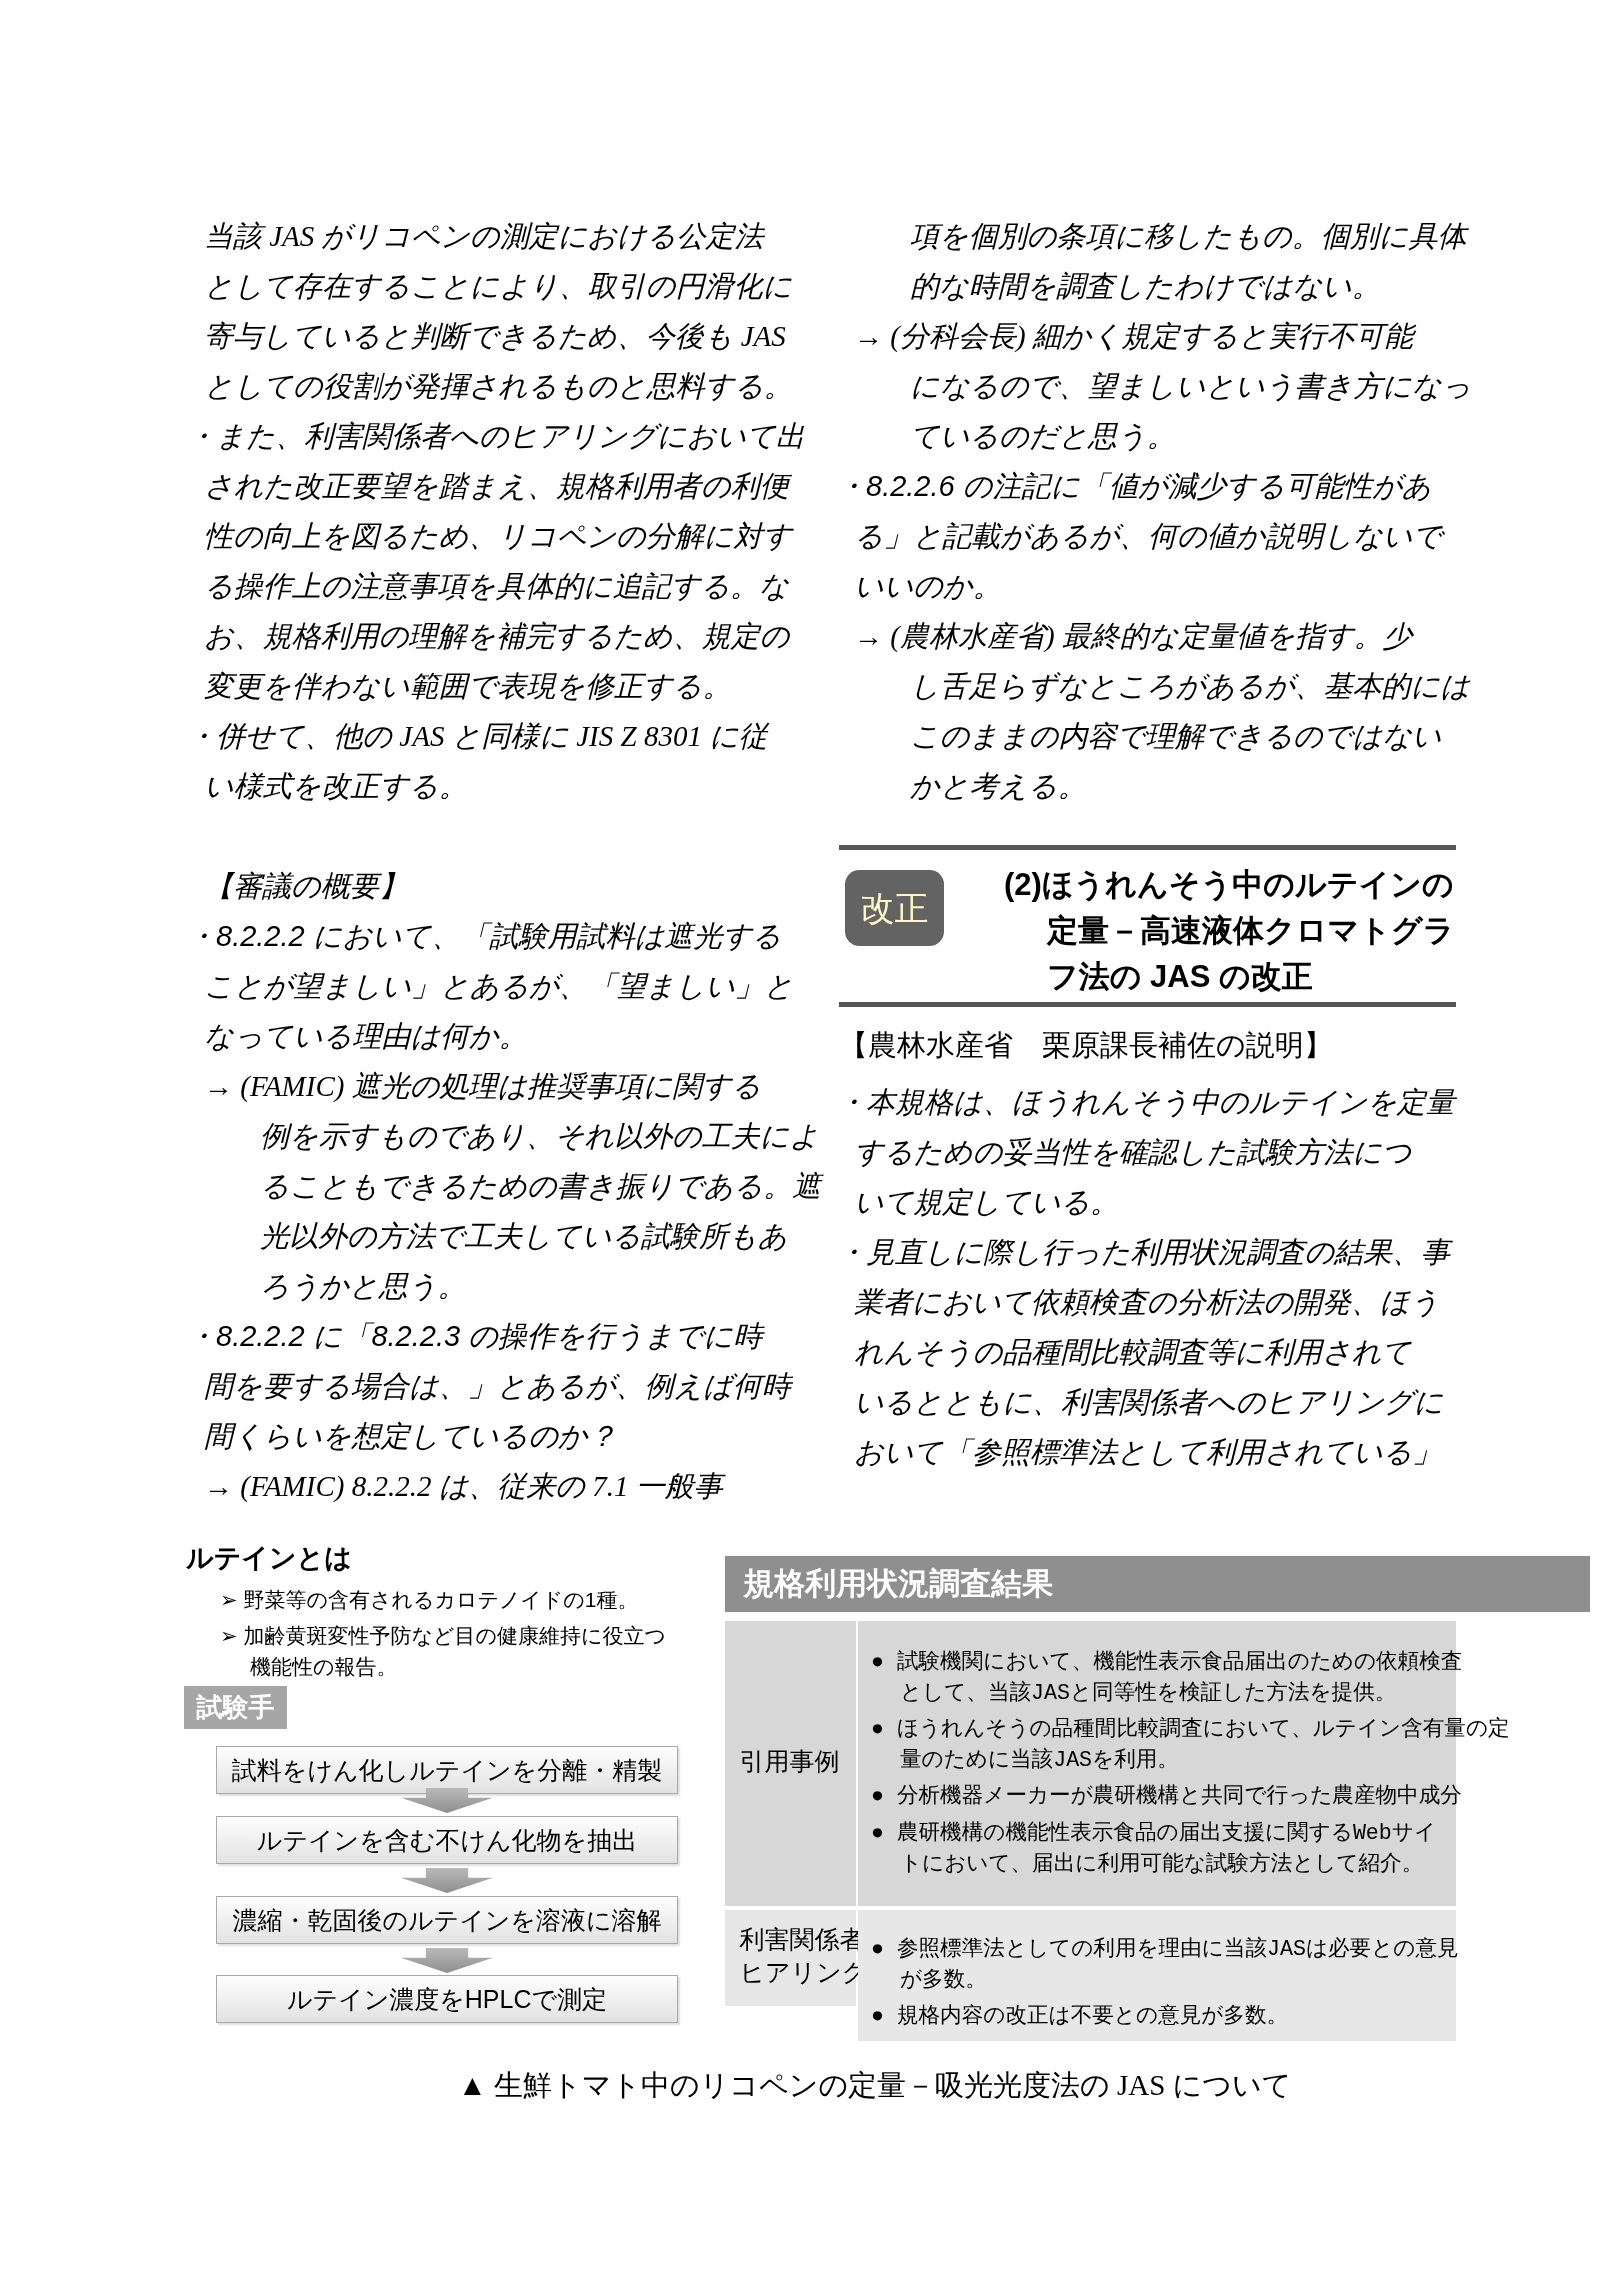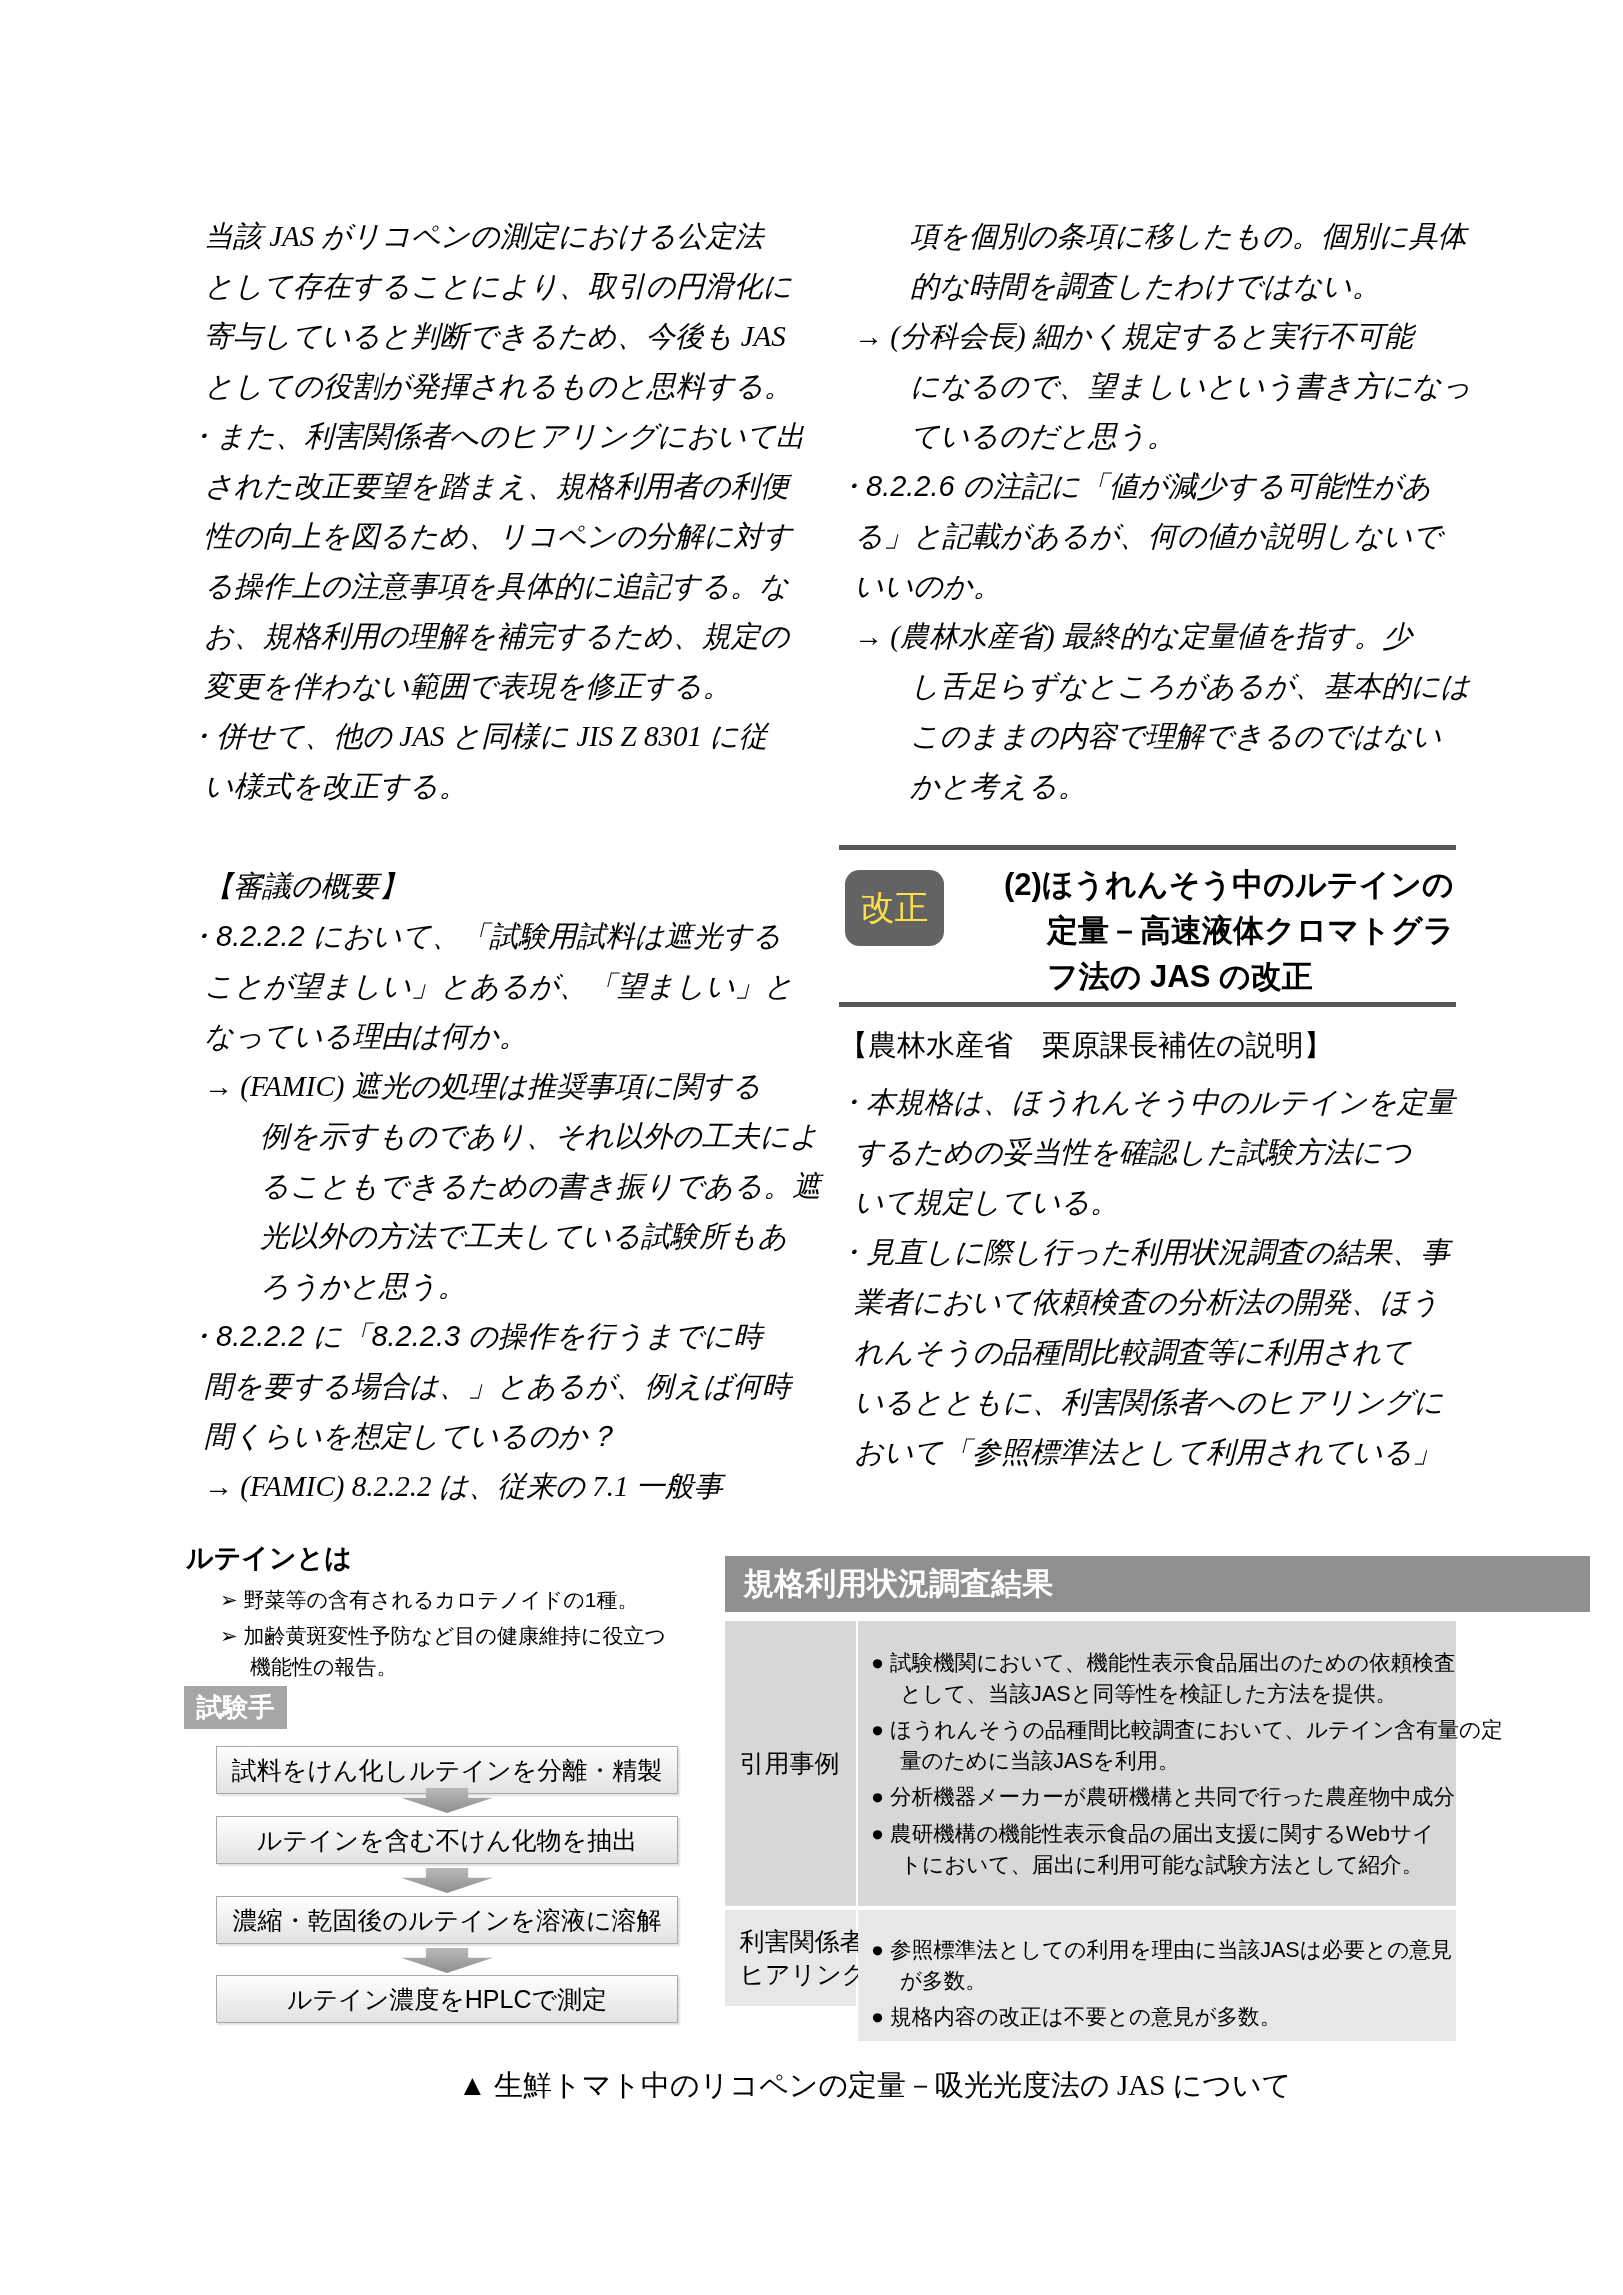--- a/index.html
+++ b/index.html
@@ -13,22 +13,22 @@
   .ind{padding-left:56px;}
   .col{position:absolute;}
   #col-left{left:204px;top:211px;width:621px;}
   #col-right-top{left:854px;top:211px;width:615px;}
   #col-right-bottom{left:854px;top:1077px;width:615px;}
   
   .rule{position:absolute;left:839px;width:617px;height:4.6px;background:#575757;}
   #rule-top{top:845px;}
   #rule-bottom{top:1002px;}
   #kaisei-badge{position:absolute;left:845px;top:870px;width:99px;height:76px;
-     background:#636363;border-radius:14.4px;color:#fde047;font-size:34px;text-align:center;
-     line-height:76px;font-family:Liberation Serif, serif;}
+     background:#636363;border-radius:14.4px;color:#fef9c3;font-size:34px;text-align:center;
+     line-height:76px;font-family:Liberation Sans, sans-serif;}
   #section-title{position:absolute;left:1004px;top:862px;}
   .st-line{white-space:nowrap;font-size:31px;font-weight:bold;line-height:46px;
      font-family:"Liberation Sans","DejaVu Sans",sans-serif;}
   .st-line.cont{padding-left:43px;}
   #ministry-heading{position:absolute;left:839px;top:1026px;font-size:29px;line-height:39px;
      white-space:nowrap;font-family:"Liberation Sans","DejaVu Sans",sans-serif;}
   
   #lutein-title{position:absolute;left:186px;top:1540px;font-size:27px;font-weight:bold;
      font-family:"Liberation Sans","DejaVu Sans",sans-serif;white-space:nowrap;}
   #lutein-bullets{position:absolute;left:220px;top:1584px;width:497px;
@@ -45,21 +45,21 @@
      box-shadow:2px 2px 1.3px rgba(0,0,0,0.12);
      text-align:center;line-height:46px;font-size:25px;white-space:nowrap;
      font-family:"Liberation Sans","DejaVu Sans",sans-serif;}
   .flow-arrow{position:absolute;left:185px;width:92px;height:25px;
      background:linear-gradient(#b9b9b9,#8e8e8e);
      clip-path:polygon(27% 0,73% 0,73% 39%,100% 39%,50% 100%,0 39%,27% 39%);}
   
   #survey-title-bar{position:absolute;left:725px;top:1556px;width:865px;height:56px;background:#8f8f8f;}
   #survey-title{color:#fff;font-size:31px;font-weight:bold;line-height:56px;padding-left:18.3px;
      white-space:nowrap;font-family:"Liberation Sans","DejaVu Sans",sans-serif;}
-  .cell{position:absolute;box-sizing:border-box;font-family:Liberation Sans, sans-serif;}
+  .cell{position:absolute;box-sizing:border-box;font-family:Liberation Mono, monospace;}
   .cell.label{display:flex;flex-direction:column;justify-content:center;padding-left:14.4px;
      font-size:25px;line-height:33px;}
   .r0{background:#d7d7d7;}
   .r1{background:#e7e7e7;}
   .cell.content{padding:26px 6.5px 0 13px;}
   .tb-item{padding-left:29px;margin-bottom:5.2px;font-size:21.6px;line-height:31px;}
   .tb-first{text-indent:-29px;}
   .tb-line{white-space:nowrap;}
   #figure-caption{position:absolute;left:458px;top:2066px;font-size:29px;white-space:nowrap;
      font-family:"Liberation Serif","DejaVu Serif",serif;}

